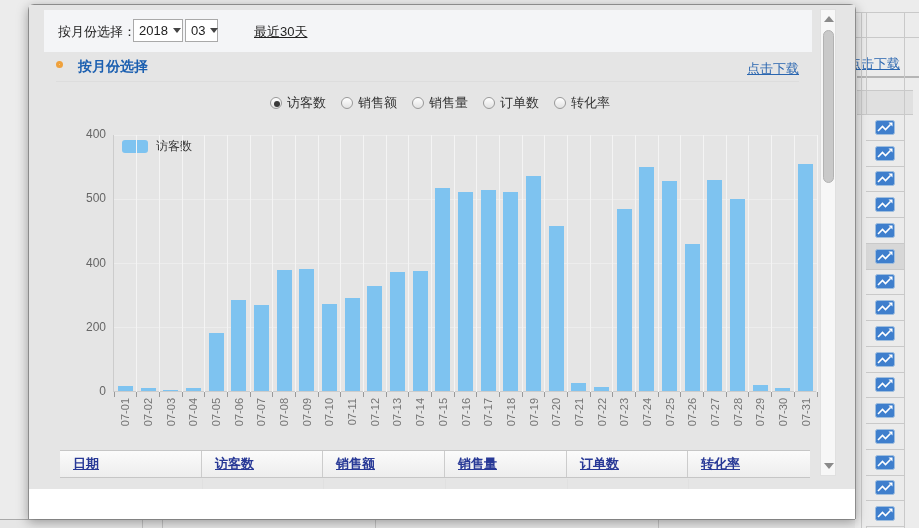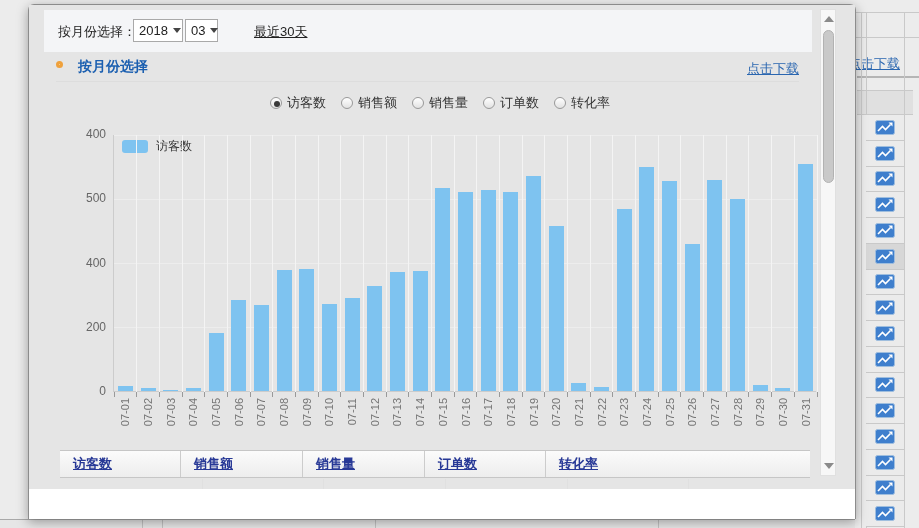--- a/index.html
+++ b/index.html
@@ -399,20 +399,21 @@
         <div class="xlabel" style="left: 577.629px; top: 263px;">07-28</div>
         <div class="bar" style="left: 638.806px; height: 6.425px; background: rgb(126, 195, 240);"></div>
         <div class="xlabel" style="left: 600.306px; top: 263px;">07-29</div>
         <div class="bar" style="left: 661.484px; height: 2.57px; background: rgb(126, 195, 240);"></div>
         <div class="xlabel" style="left: 622.984px; top: 263px;">07-30</div>
         <div class="bar" style="left: 684.161px; height: 226.802px; background: rgb(126, 195, 240);"></div>
         <div class="xlabel" style="left: 645.661px; top: 263px;">07-31</div>
       </div>
 
     <div id="data-table">
+        <div class="th" style="width: 142px;"><span>日期</span></div>
         <div class="th" style="width: 121px;"><span>访客数</span></div>
         <div class="th" style="width: 122px;"><span>销售额</span></div>
         <div class="th" style="width: 122px;"><span>销售量</span></div>
         <div class="th" style="width: 121px;"><span>订单数</span></div>
         <div class="th" style="width: 122px;"><span>转化率</span></div>
       </div>
     <div id="partial-row">
       <div class="vline" style="left:142px"></div>
       <div class="vline" style="left:263px"></div>
       <div class="vline" style="left:385px"></div>

